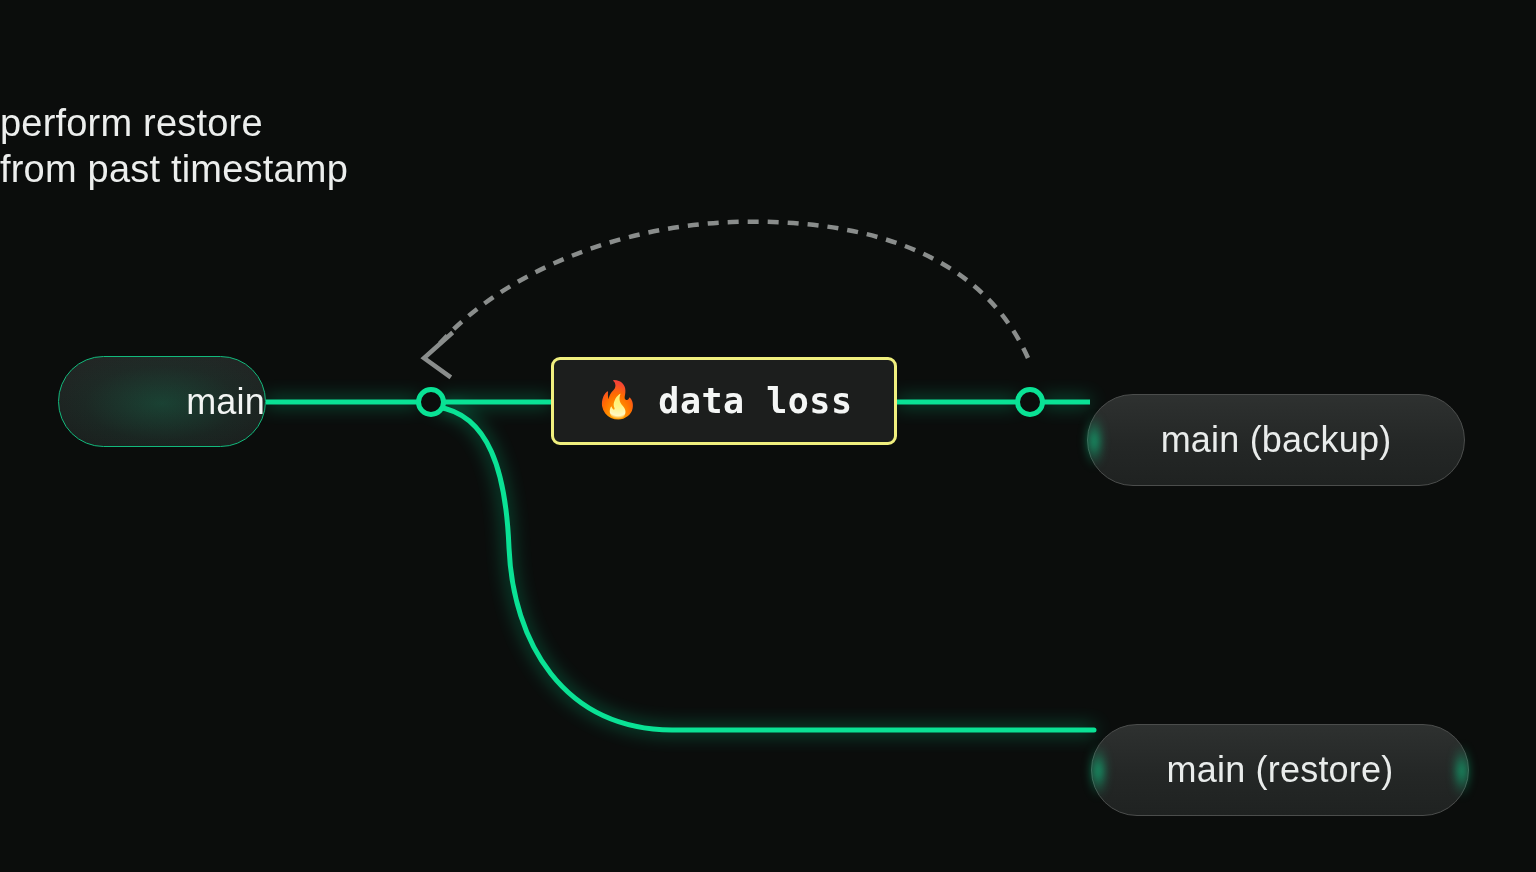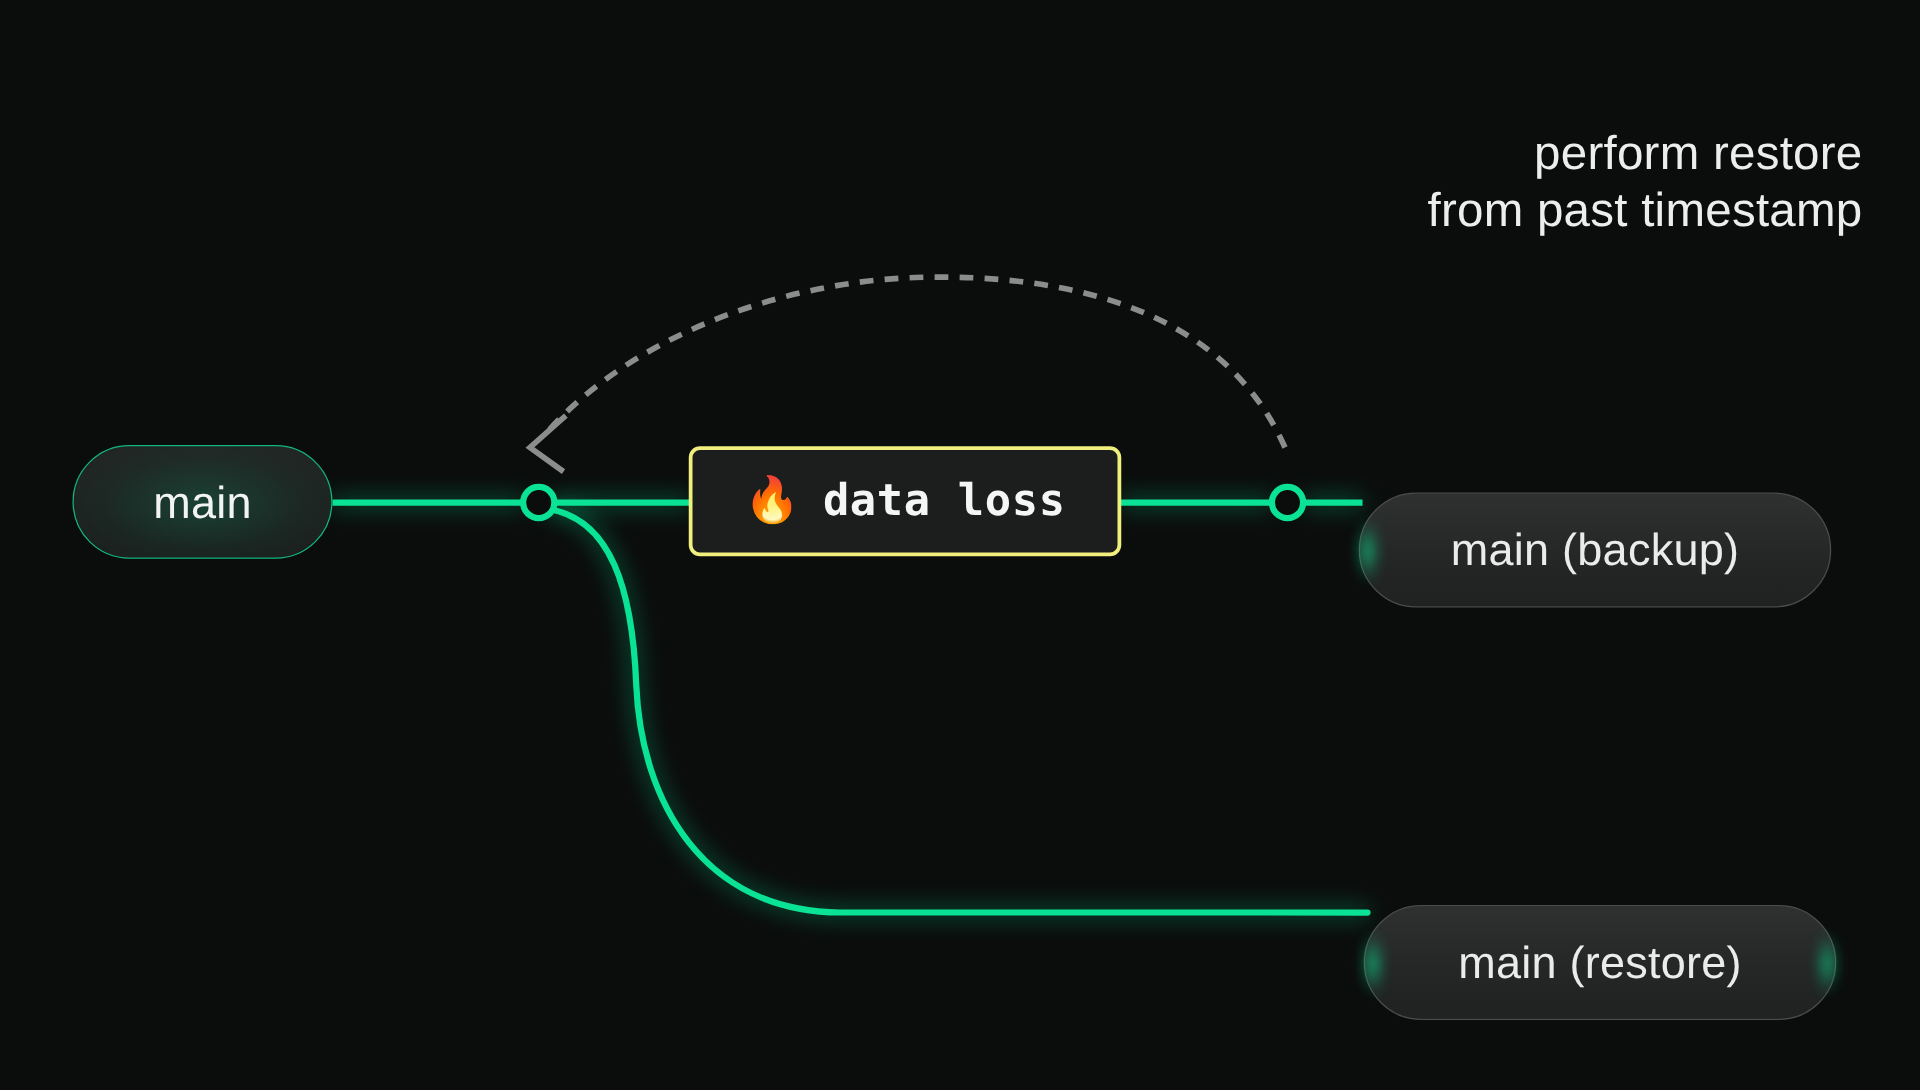--- a/index.html
+++ b/index.html
@@ -31,27 +31,26 @@
     height: 872px;
     pointer-events: none;
   }
 
   
   .caption {
     position: absolute;
     left: 0;
     top: 100px;
     width: 1460px;
-    text-align: right;
+    text-align: left;
     color: #eceeed;
     font-size: 38px;
     line-height: 46px;
     letter-spacing: 0.2px;
     white-space: pre-line;
-    padding-left: 30px;
   }
 
   
   .pill {
     position: absolute;
     display: flex;
     align-items: center;
     justify-content: center;
     border-radius: 999px;
     box-sizing: border-box;
@@ -63,20 +62,21 @@
   .pill-main {
     left: 58px;
     top: 356px;
     width: 208px;
     height: 91px;
     border: 1.6px solid #12b97c;
     background:
       radial-gradient(ellipse 78% 86% at 50% 52%, rgba(16,140,95,0.30) 0%, rgba(14,90,64,0.12) 48%, rgba(24,26,25,0.0) 78%),
       linear-gradient(180deg, #222524 0%, #1b1e1d 100%);
     color: #f2f4f3;
+    justify-content: flex-end;
   }
   .pill-main::after {
     content: "";
     position: absolute;
     left: -34px; top: -34px; right: -34px; bottom: -34px;
     border-radius: 999px;
     background: radial-gradient(ellipse 50% 50% at 50% 50%, rgba(10,226,149,0.22) 0%, rgba(10,226,149,0.07) 55%, rgba(10,226,149,0) 75%);
     z-index: -1;
   }
 

